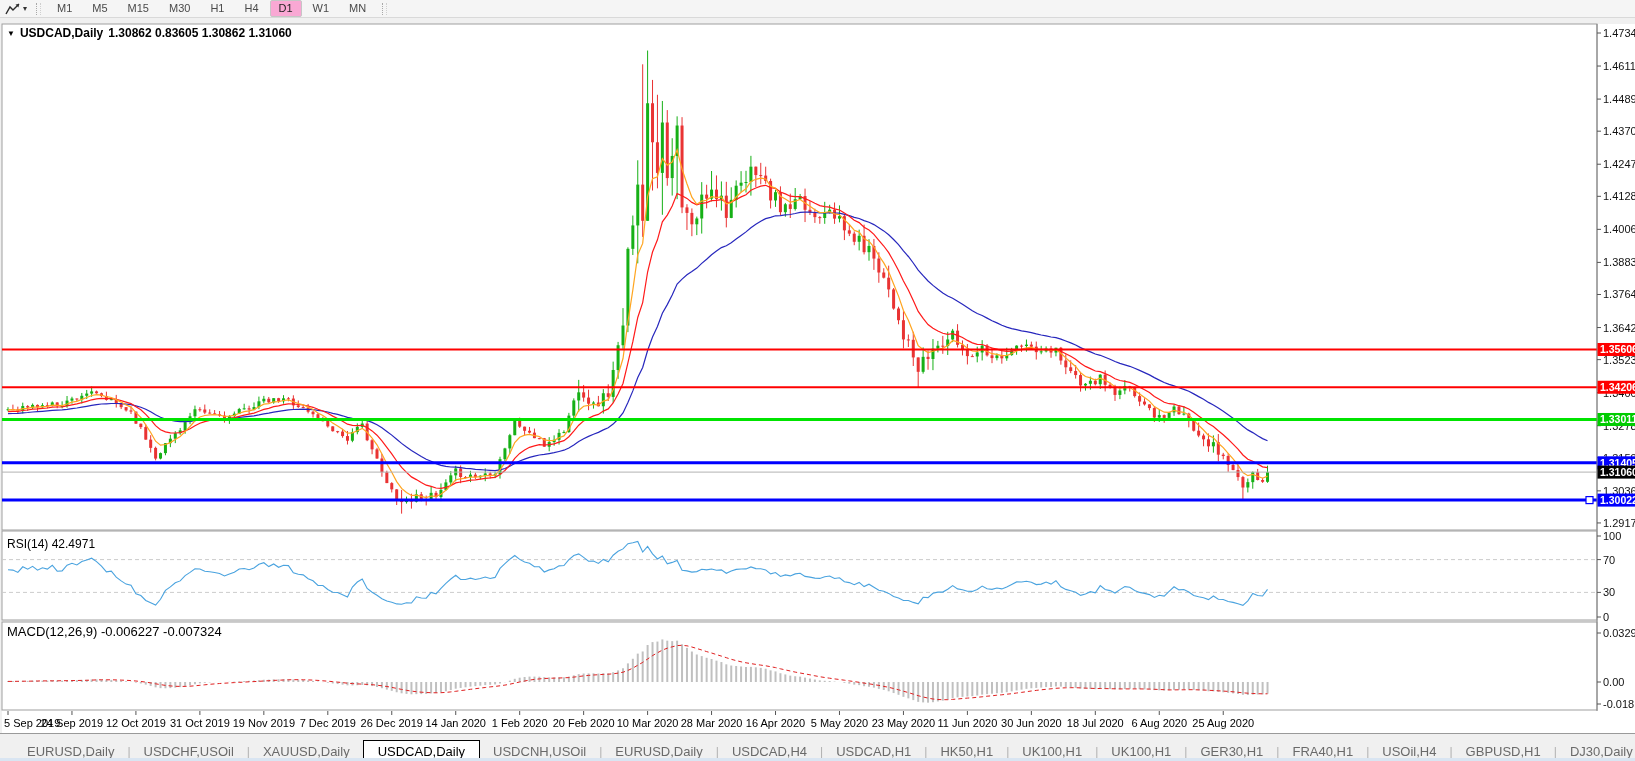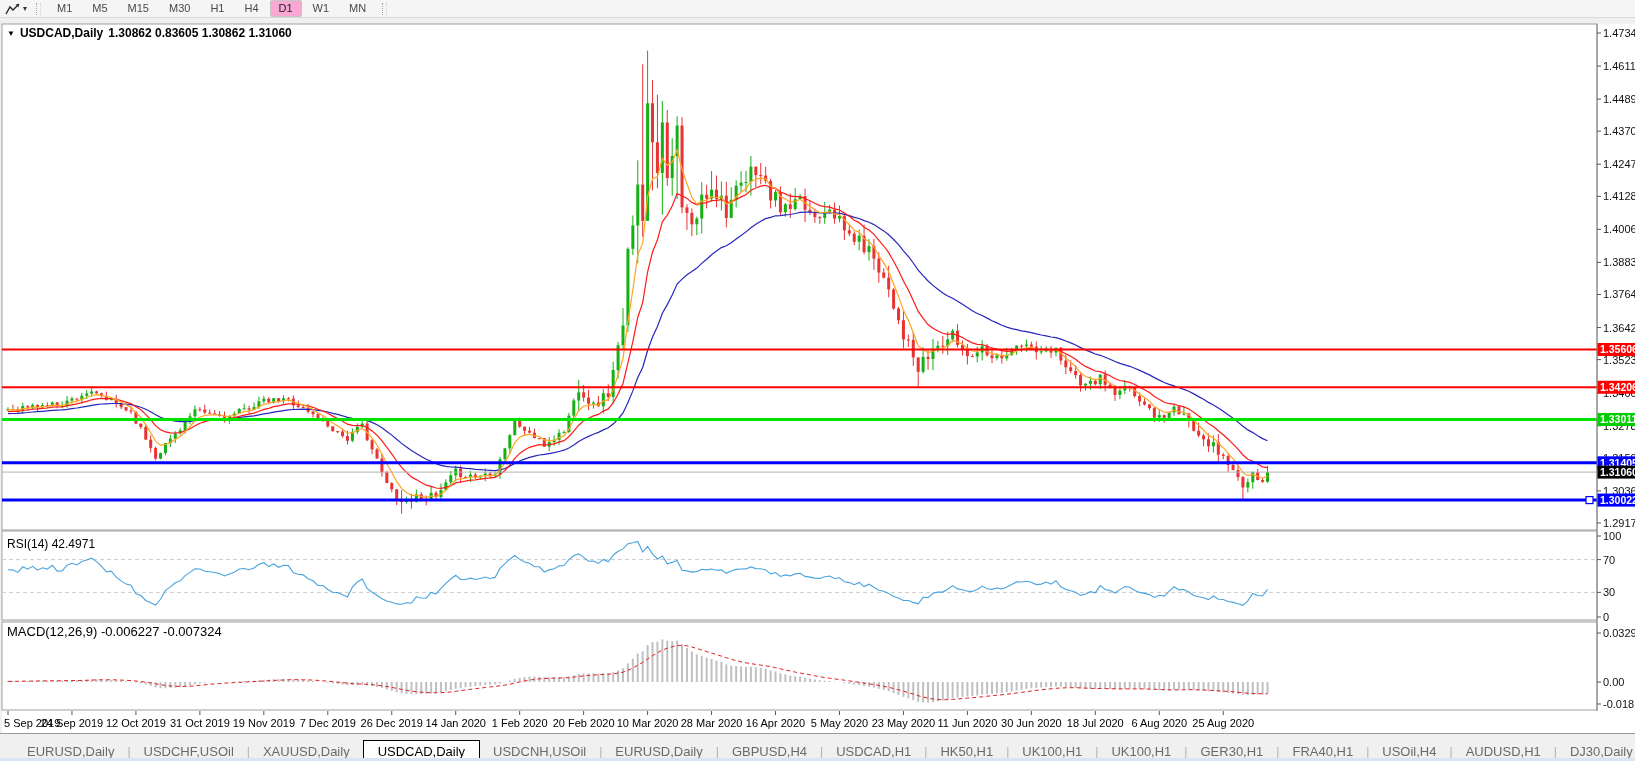--- a/index.html
+++ b/index.html
@@ -995,37 +995,37 @@
         <span class="tab">EURUSD,Daily</span>
         <span class="tab-sep">|</span>
         <span class="tab">USDCHF,USOil</span>
         <span class="tab-sep">|</span>
         <span class="tab">XAUUSD,Daily</span>
         <span class="tab active">USDCAD,Daily</span>
         <span class="tab">USDCNH,USOil</span>
         <span class="tab-sep">|</span>
         <span class="tab">EURUSD,Daily</span>
         <span class="tab-sep">|</span>
-        <span class="tab">GBPUSD,H4</span>
+        <span class="tab">USDCAD,H4</span>
         <span class="tab-sep">|</span>
         <span class="tab">USDCAD,H1</span>
         <span class="tab-sep">|</span>
         <span class="tab">HK50,H1</span>
         <span class="tab-sep">|</span>
         <span class="tab">UK100,H1</span>
         <span class="tab-sep">|</span>
         <span class="tab">UK100,H1</span>
         <span class="tab-sep">|</span>
         <span class="tab">GER30,H1</span>
         <span class="tab-sep">|</span>
         <span class="tab">FRA40,H1</span>
         <span class="tab-sep">|</span>
         <span class="tab">USOil,H4</span>
         <span class="tab-sep">|</span>
-        <span class="tab">AUDUSD,H1</span>
+        <span class="tab">GBPUSD,H1</span>
         <span class="tab-sep">|</span>
         <span class="tab">DJ30,Daily</span>
         <span class="tab-sep">|</span>
         <span class="tab">CHINA300,H1</span>
       </div>
 
   </div>
   <div class="bottom-strip"></div>
 </div>
 

